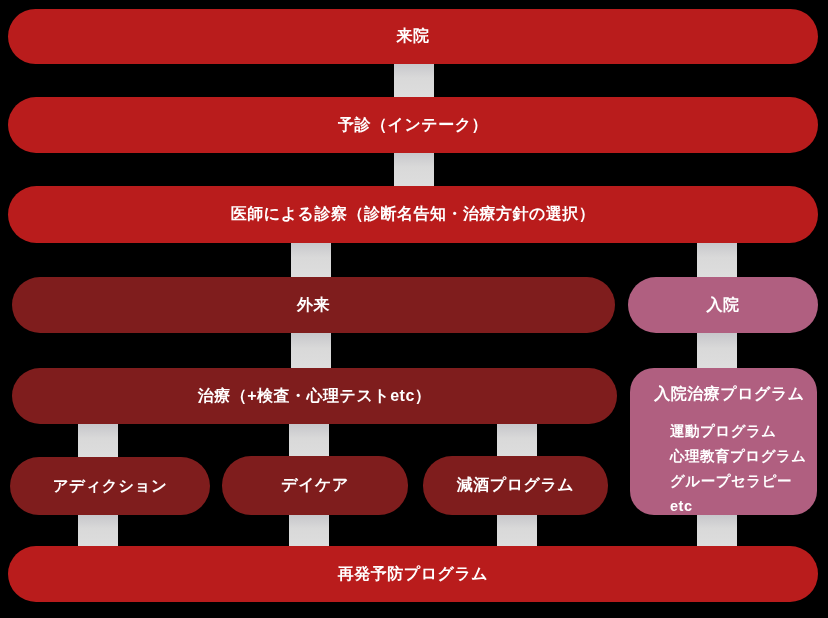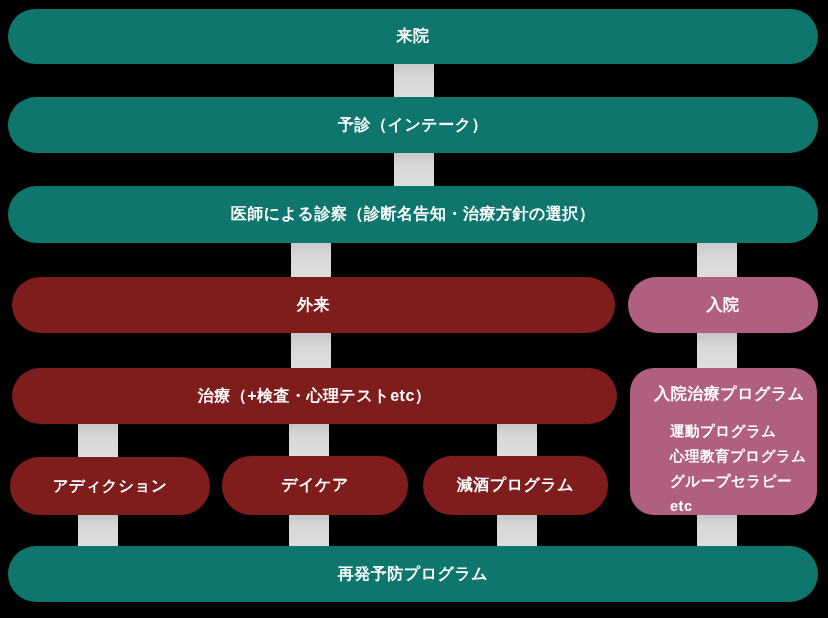--- a/index.html
+++ b/index.html
@@ -22,21 +22,21 @@
     justify-content: center;
     color: #ffffff;
     font-weight: bold;
     font-size: 16px;
     letter-spacing: 0.5px;
     z-index: 2;
     text-align: center;
     line-height: 1.55;
   }
   .pill { border-radius: 29px; }
-  .teal    { background: #0f766e; }
+  .teal    { background: #b91c1c; }
   .blue    { background: #7f1d1d; }
   .magenta { background: #B05F80; }
   .connector {
     position: absolute;
     width: 40px;
     background: linear-gradient(180deg, #c3c3c8 0%, #d9d9d9 45%, #dedede 100%);
     z-index: 1;
   }
   
   #n-visit   { left: 8px;  top: 9px;   width: 810px; height: 55px; }

